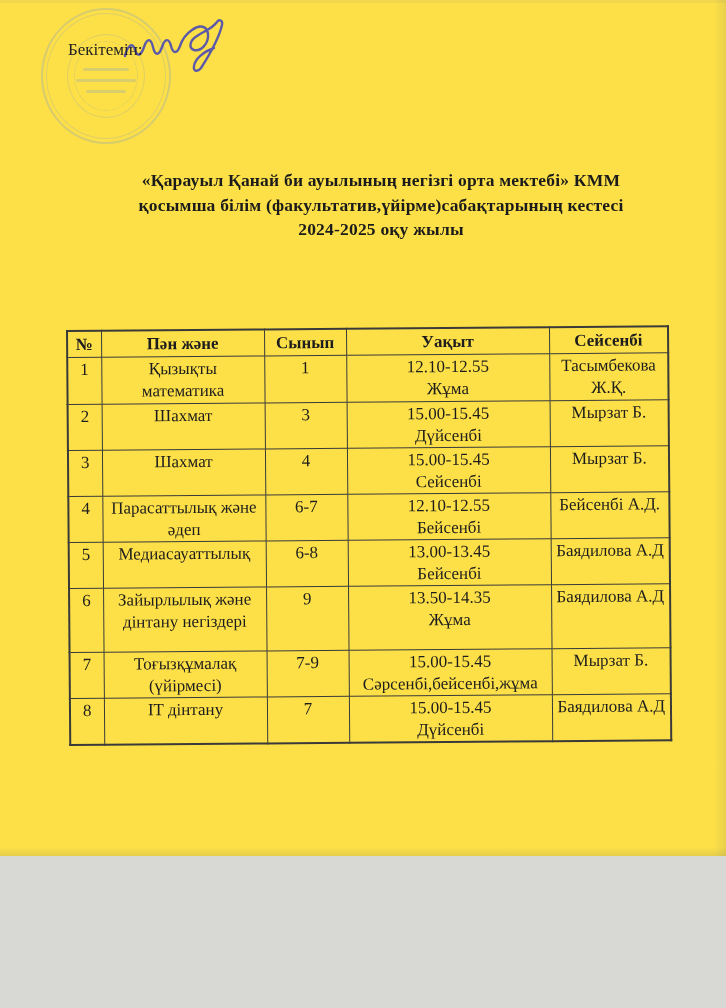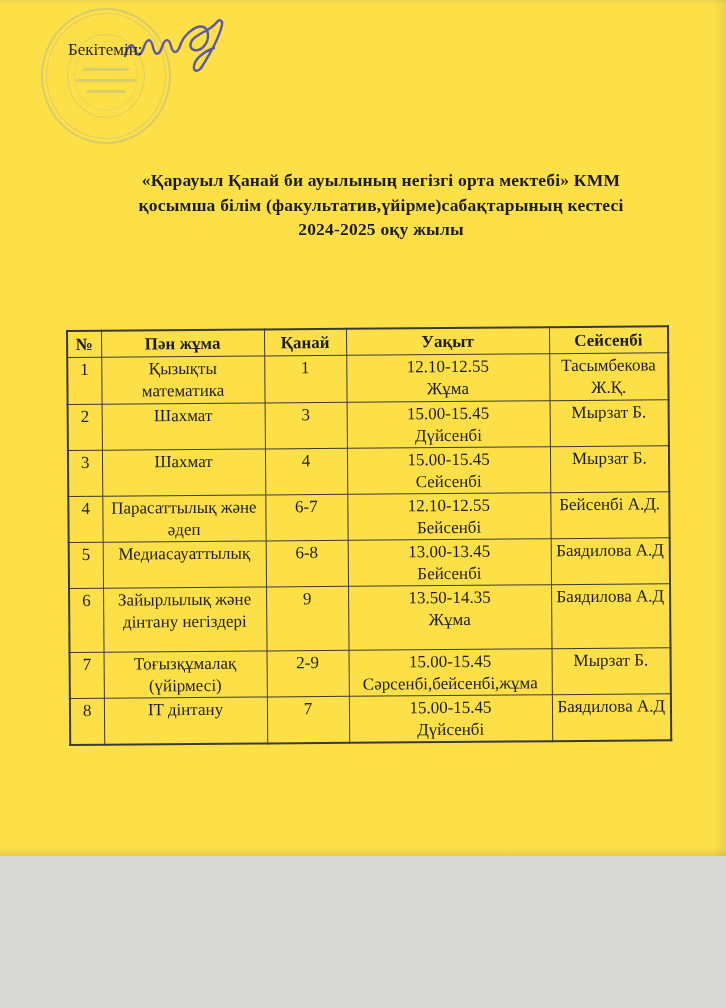--- a/index.html
+++ b/index.html
@@ -103,22 +103,22 @@
     <colgroup>
       <col style="width:34px">
         <col style="width:163px">
         <col style="width:82px">
       <col style="width:203px">
         <col style="width:119px">
     </colgroup>
     <thead>
       <tr>
         <th>№</th>
-        <th>Пән жұма</th>
-        <th>Қанай</th>
+        <th>Пән және</th>
+        <th>Сынып</th>
         <th>Уақыт</th>
         <th>Сейсенбі</th>
       </tr>
     </thead>
     <tbody>
       <tr>
         <td>1</td>
         <td>Қызықты математика</td>
         <td>1</td>
         <td>
@@ -173,21 +173,21 @@
         <td>9</td>
         <td>
           <div>13.50-14.35</div>
           <div>Жұма</div>
         </td>
         <td>Баядилова А.Д</td>
       </tr>
       <tr>
         <td>7</td>
         <td>Тоғызқұмалақ (үйірмесі)</td>
-        <td>2-9</td>
+        <td>7-9</td>
         <td>
           <div>15.00-15.45</div>
           <div>Сәрсенбі,бейсенбі,жұма</div>
         </td>
         <td>Мырзат Б.</td>
       </tr>
       <tr>
         <td>8</td>
         <td>IT дінтану</td>
         <td>7</td>

